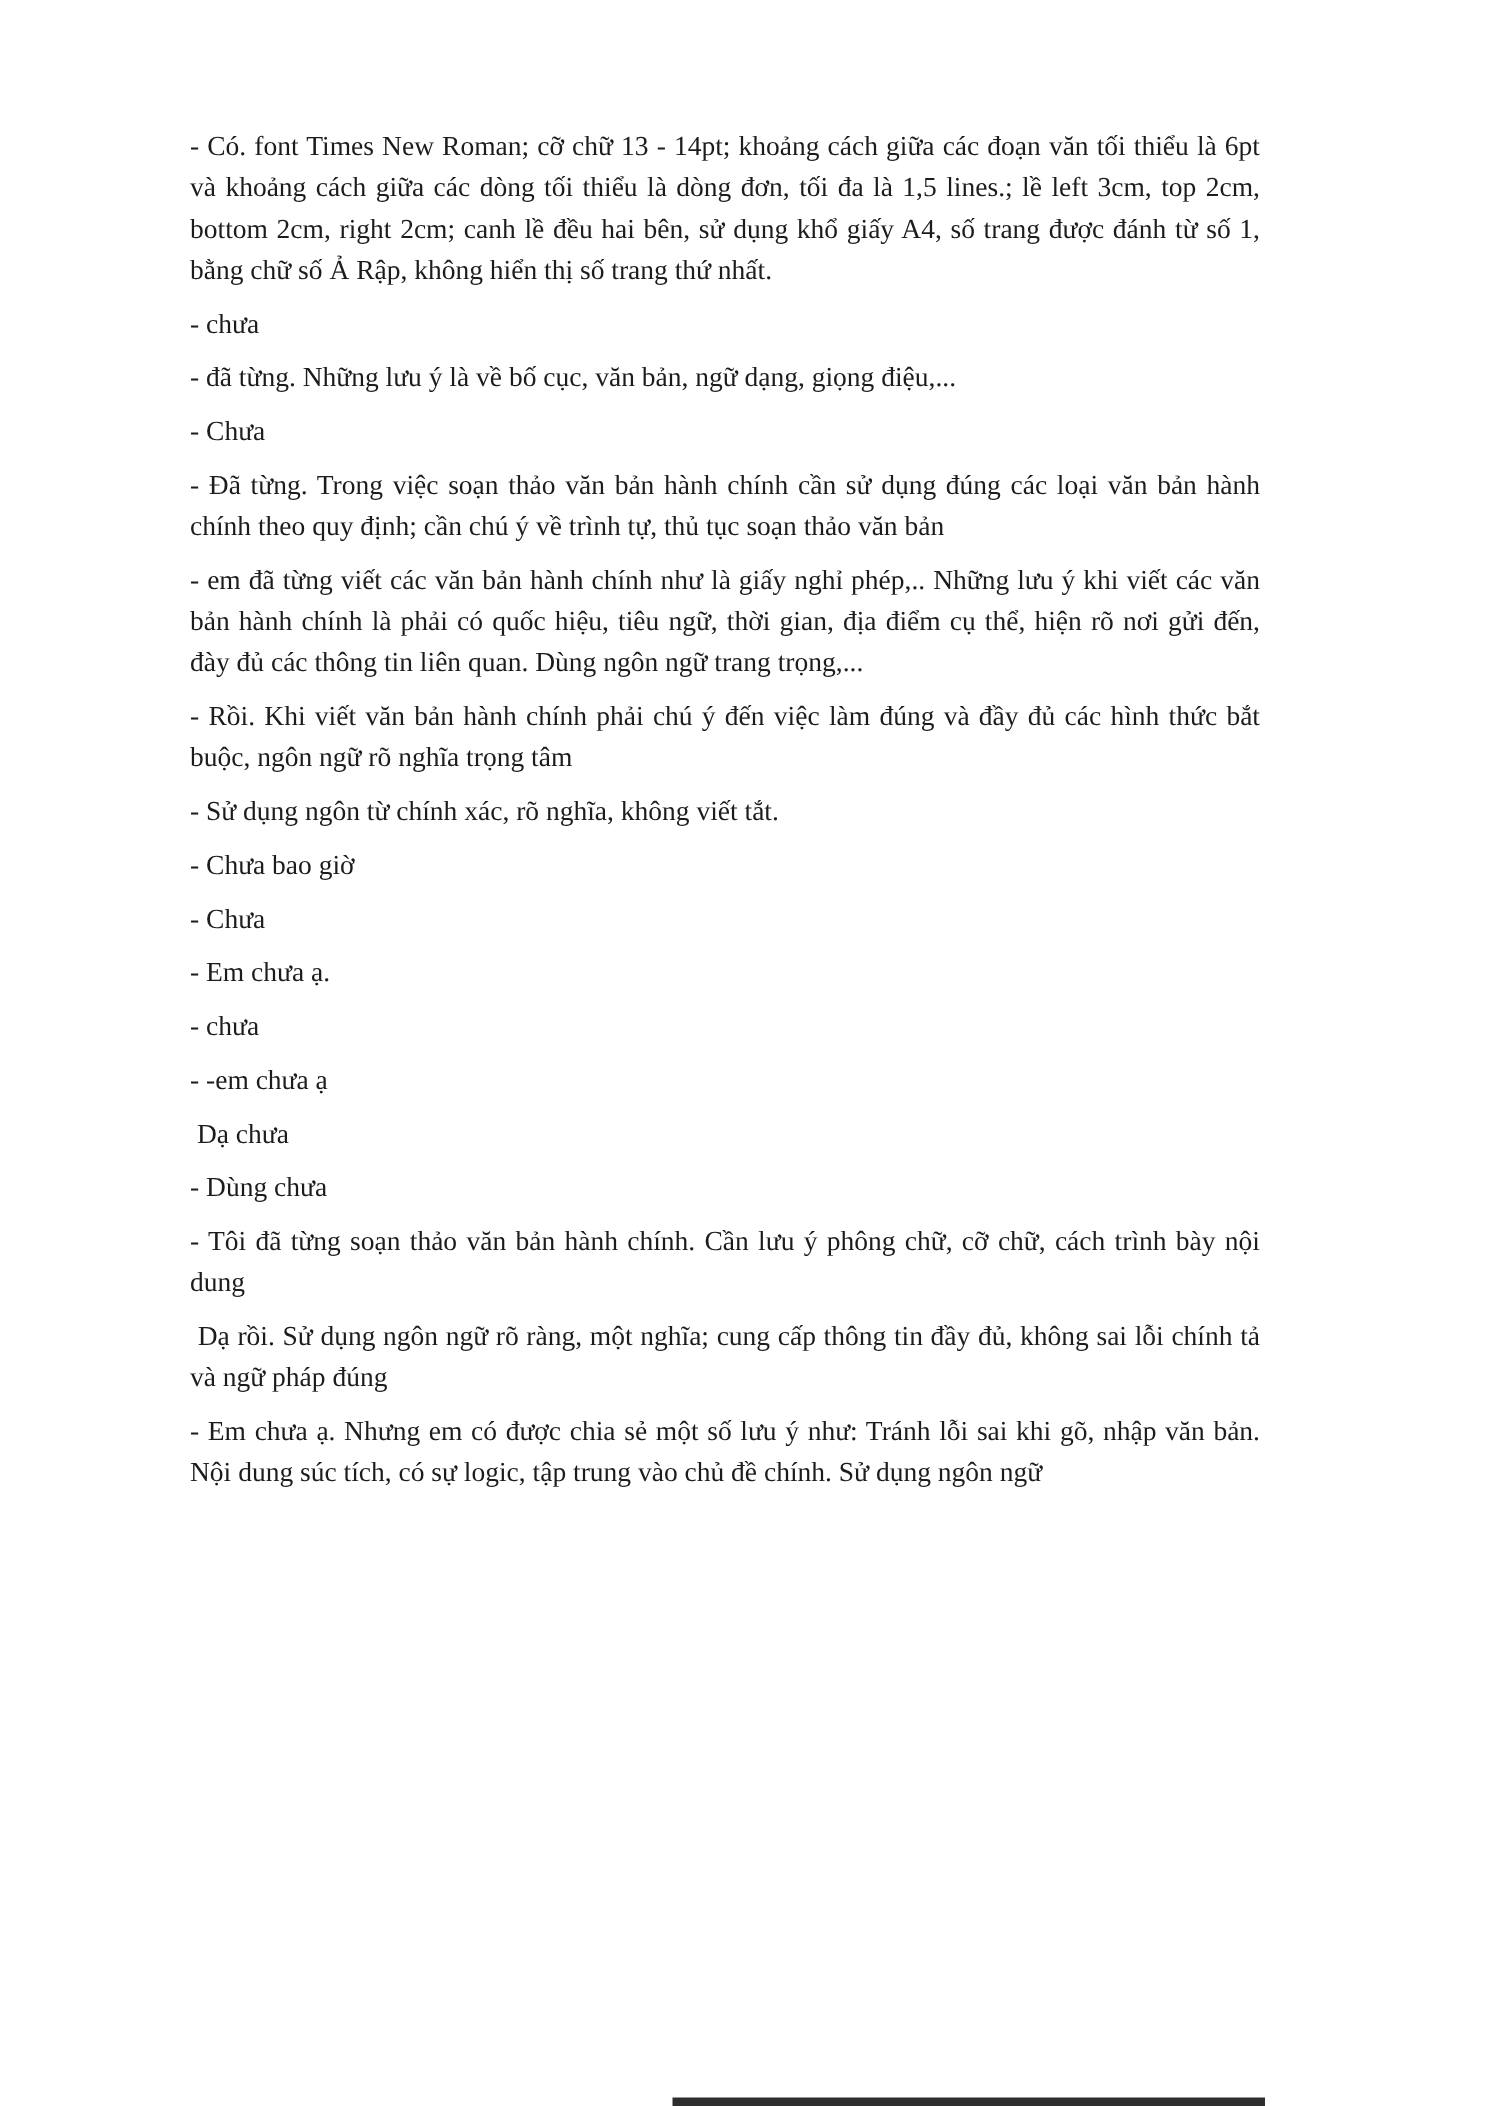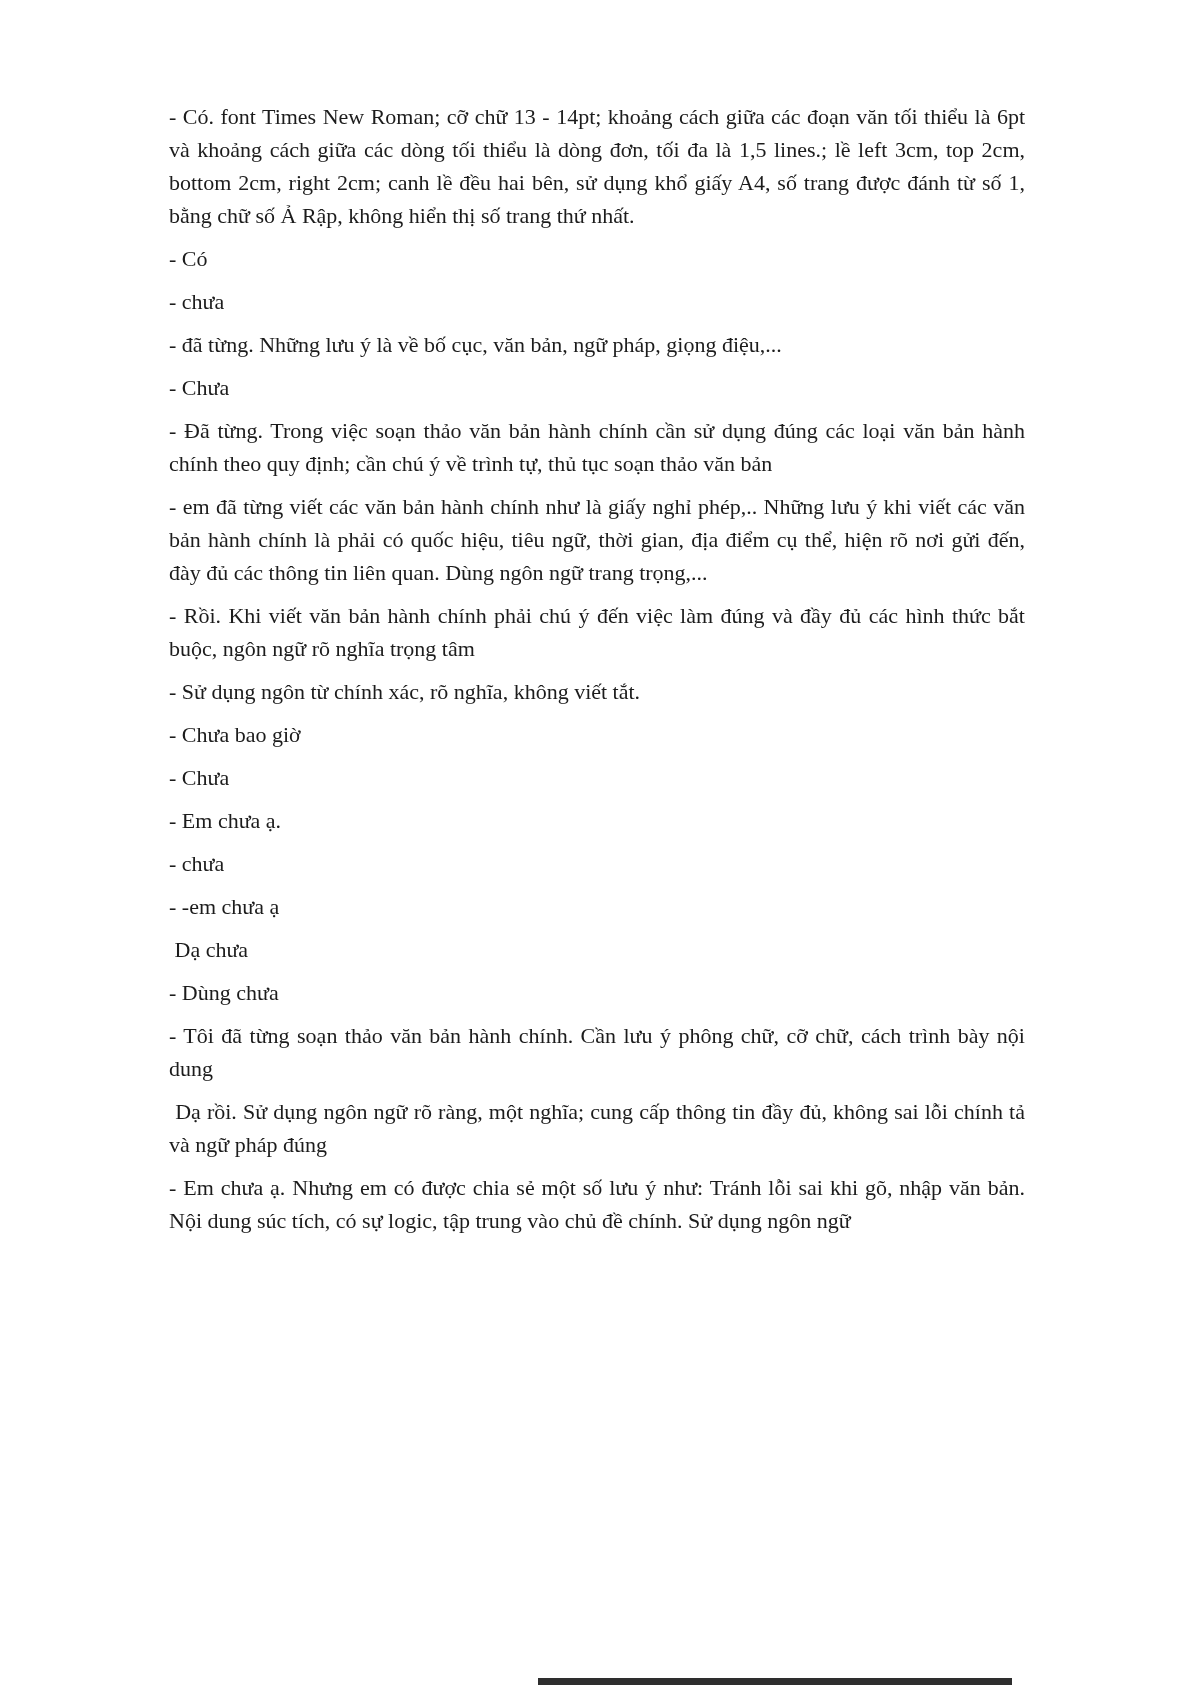--- a/index.html
+++ b/index.html
@@ -10,21 +10,21 @@
   .page {
     position: relative;
     width: 1191px;
     height: 1685px;
     background: #ffffff;
     overflow: hidden;
     font-family: "Liberation Serif", "DejaVu Serif", serif;
   }
   .content {
     position: absolute;
-    left: 169px;
+    left: 152px;
     top: 100px;
     width: 856px;
     color: #1c1c1c;
     font-size: 22px;
     line-height: 33px;
     text-align: justify;
   }
   .content p {
     margin: 0 0 10px 0;
     white-space: pre-wrap;
@@ -37,23 +37,22 @@
     height: 7px;
     background: #2e2e2e;
   }
 </style>
 </head>
 <body>
 
 <div class="page">
   <div class="content">
     <p>- Có. font Times New Roman; cỡ chữ 13 - 14pt; khoảng cách giữa các đoạn văn tối thiểu là 6pt và khoảng cách giữa các dòng tối thiểu là dòng đơn, tối đa là 1,5 lines.; lề left 3cm, top 2cm, bottom 2cm, right 2cm; canh lề đều hai bên, sử dụng khổ giấy A4, số trang được đánh từ số 1, bằng chữ số Ả Rập, không hiển thị số trang thứ nhất.</p>
-    <p>- Có</p>
     <p>- chưa</p>
-    <p>- đã từng. Những lưu ý là về bố cục, văn bản, ngữ pháp, giọng điệu,...</p>
+    <p>- đã từng. Những lưu ý là về bố cục, văn bản, ngữ dạng, giọng điệu,...</p>
     <p>- Chưa</p>
     <p>- Đã từng. Trong việc soạn thảo văn bản hành chính cần sử dụng đúng các loại văn bản hành chính theo quy định; cần chú ý về trình tự, thủ tục soạn thảo văn bản</p>
     <p>- em đã từng viết các văn bản hành chính như là giấy nghỉ phép,.. Những lưu ý khi viết các văn bản hành chính là phải có quốc hiệu, tiêu ngữ, thời gian, địa điểm cụ thể, hiện rõ nơi gửi đến, đày đủ các thông tin liên quan. Dùng ngôn ngữ trang trọng,...</p>
     <p>- Rồi. Khi viết văn bản hành chính phải chú ý đến việc làm đúng và đầy đủ các hình thức bắt buộc, ngôn ngữ rõ nghĩa trọng tâm</p>
     <p>- Sử dụng ngôn từ chính xác, rõ nghĩa, không viết tắt.</p>
     <p>- Chưa bao giờ</p>
     <p>- Chưa</p>
     <p>- Em chưa ạ.</p>
     <p>- chưa</p>
     <p>- -em chưa ạ</p>

